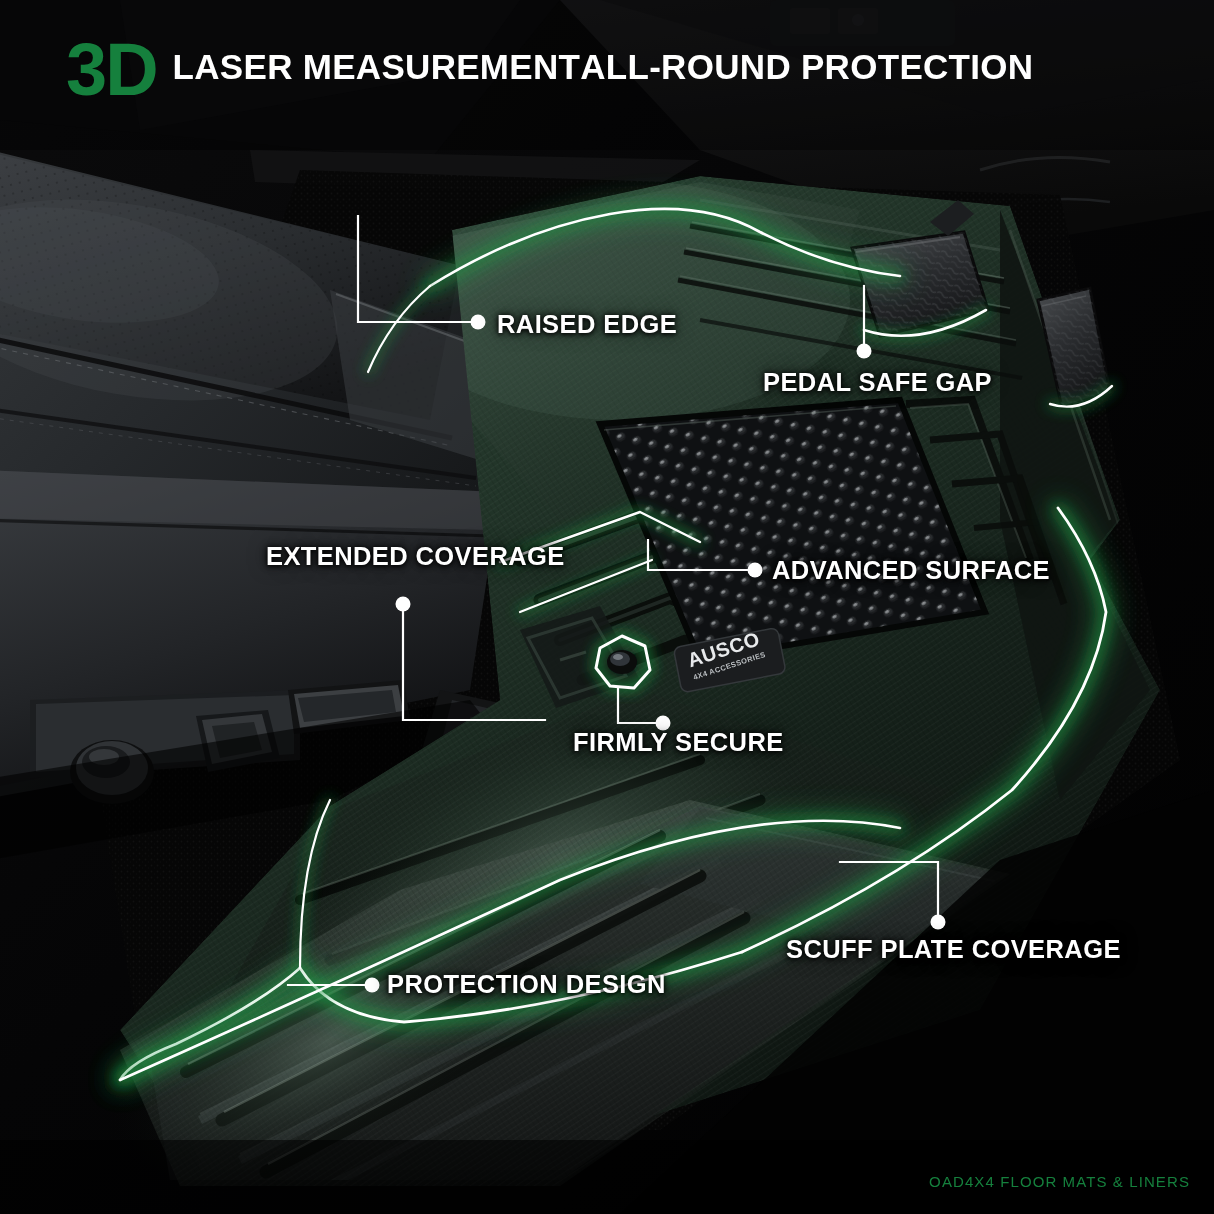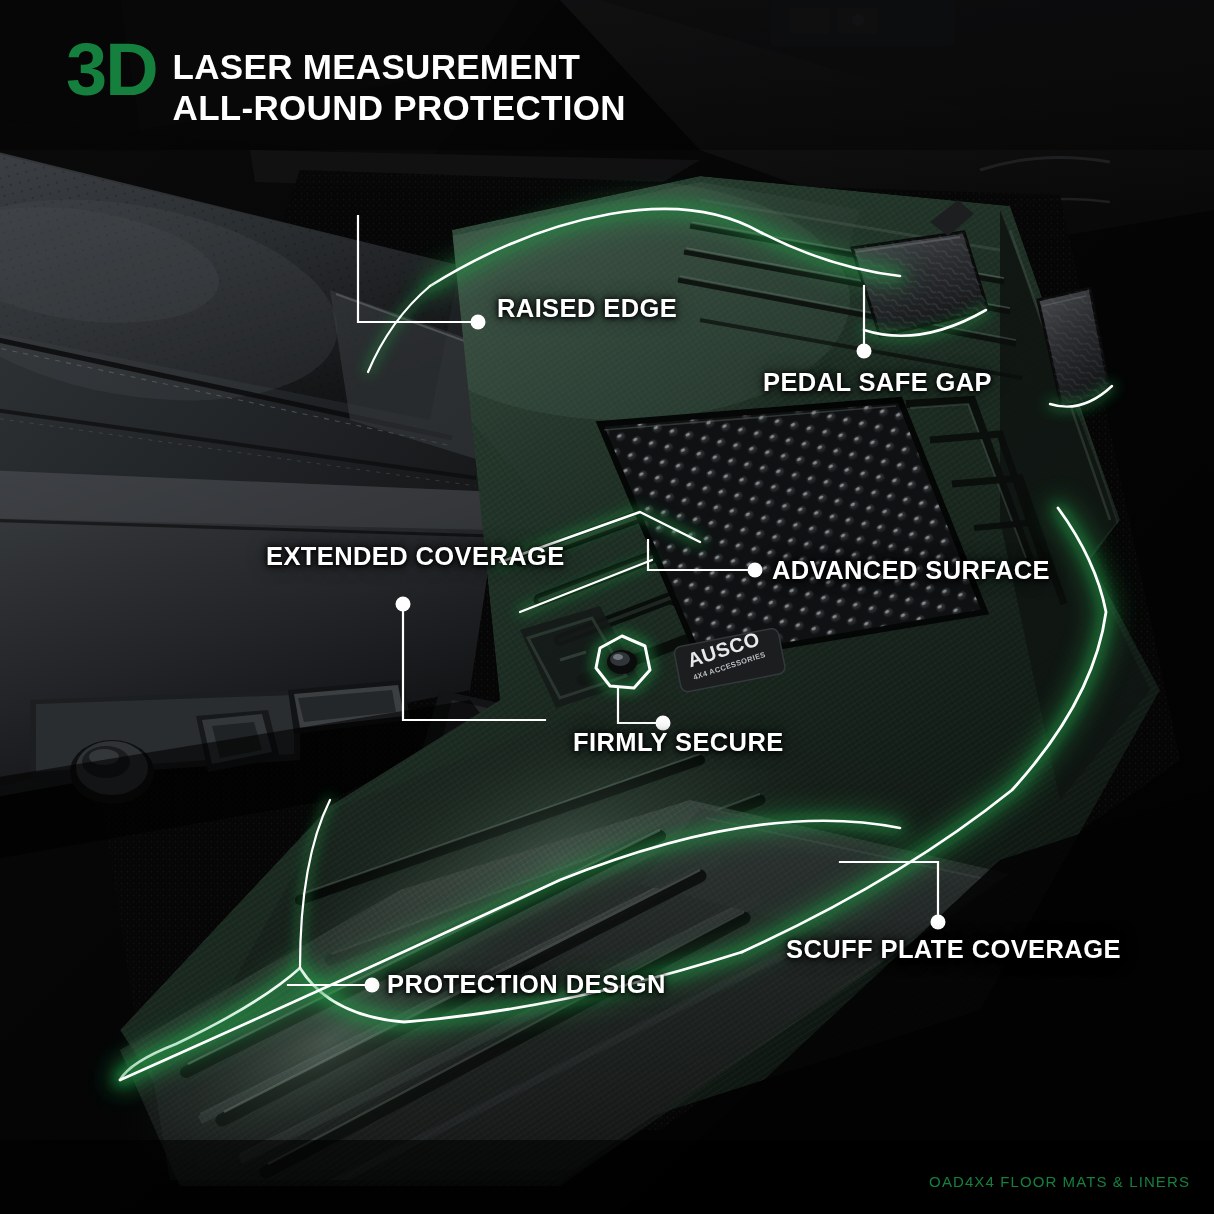--- a/index.html
+++ b/index.html
@@ -12,21 +12,21 @@
   #stage { position:relative; width:1214px; height:1214px; background:#050505; overflow:hidden; }
   #stage svg.layer { position:absolute; inset:0; width:1214px; height:1214px; display:block; }
 
   
   .headline { position:absolute; left:66px; top:36px; z-index:40; pointer-events:none; }
   .hl-row { display:flex; align-items:flex-start; }
   .hl-3d {
     color:#15803d; font-size:74px; font-weight:bold; line-height:0.92;
     letter-spacing:-2px; padding-right:16px;
   }
-  .hl-lines { display:flex; flex-direction:column; padding-top:11px; }
+  .hl-lines { display:flex; padding-top:11px; }
   .hl-line {
     color:#fff; font-size:35px; font-weight:bold; line-height:1.17;
     letter-spacing:0.3px;
   }
 
   
   .callout {
     position:absolute; z-index:42;
     color:#fff; font-weight:bold; font-size:25.5px;
     letter-spacing:0.4px; white-space:nowrap;
@@ -462,21 +462,21 @@
     <div class="hl-row">
       <div class="hl-3d">3D</div>
       <div class="hl-lines">
         <div class="hl-line">LASER MEASUREMENT</div>
         <div class="hl-line">ALL-ROUND PROTECTION</div>
       </div>
     </div>
   </div>
 
   <div id="callout-labels">
-      <div class="callout" style="left: 497px; top: 294px;">RAISED EDGE</div>
+      <div class="callout" style="left: 497px; top: 310px;">RAISED EDGE</div>
       <div class="callout" style="left: 763px; top: 368px;">PEDAL SAFE GAP</div>
       <div class="callout" style="left: 266px; top: 542px;">EXTENDED COVERAGE</div>
       <div class="callout" style="left: 772px; top: 556px;">ADVANCED SURFACE</div>
       <div class="callout" style="left: 573px; top: 728px;">FIRMLY SECURE</div>
       <div class="callout" style="left: 387px; top: 970px;">PROTECTION DESIGN</div>
       <div class="callout" style="left: 786px; top: 935px;">SCUFF PLATE COVERAGE</div>
     </div>
 
   <div class="footer">OAD4X4 FLOOR MATS &amp; LINERS</div>
 

